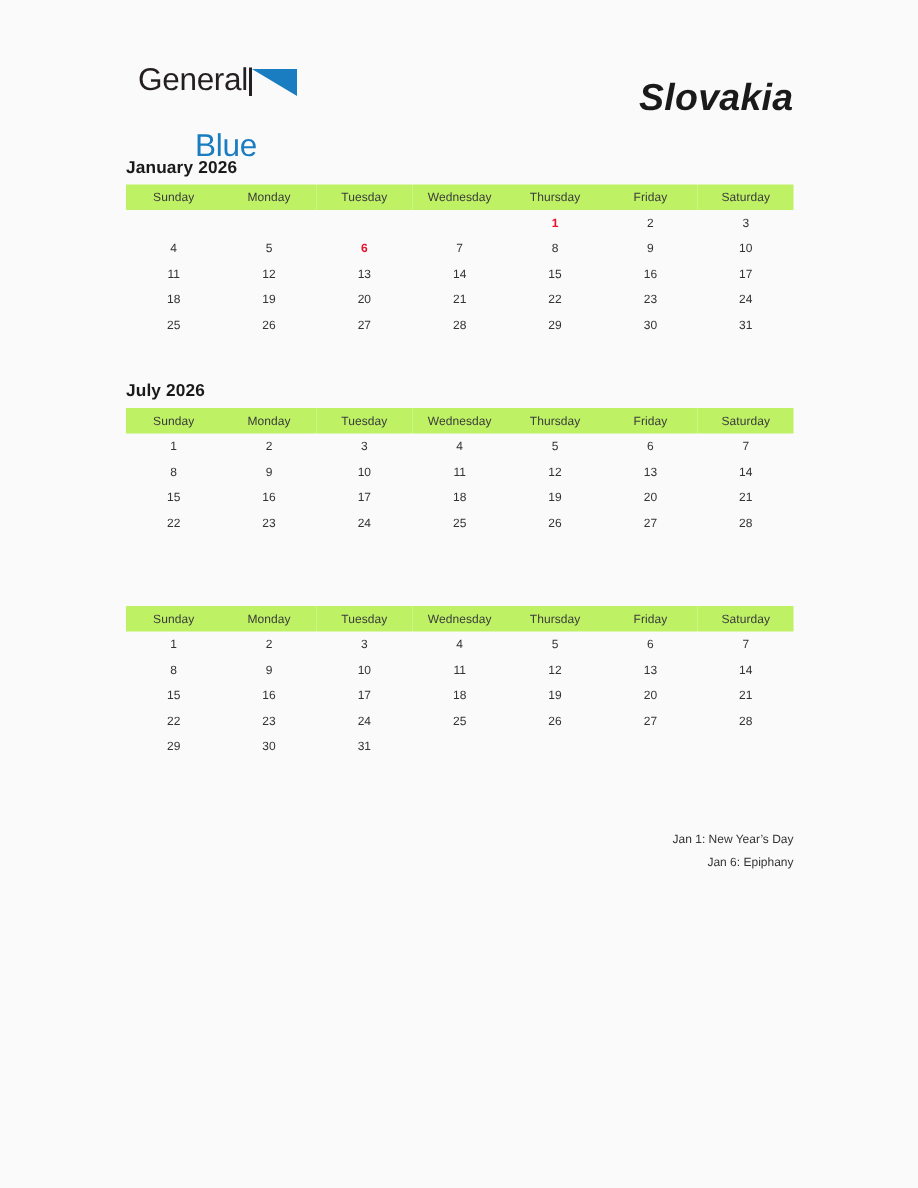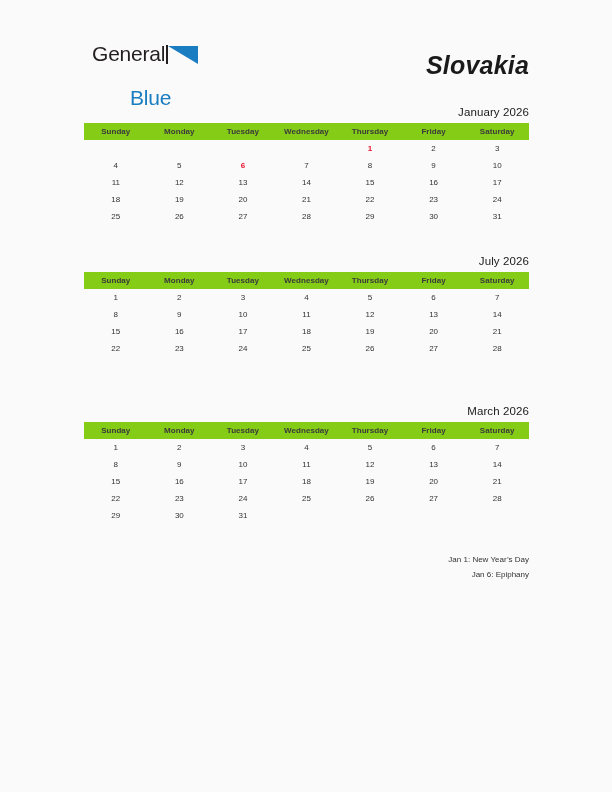--- a/index.html
+++ b/index.html
@@ -98,37 +98,37 @@
     position: absolute;
     left: 84px;
     width: 445px;
   }
   #month-0 { top: 105px; }
   #month-1 { top: 254px; }
   #month-2 { top: 404px; }
 
   .month-title {
     font-size: 11.5px;
-    font-weight: normal;
+    font-weight: bold;
     color: #1a1a1a;
-    text-align: right;
+    text-align: left;
     height: 18px;
     line-height: 15px;
     letter-spacing: 0.1px;
   }
 
   table.cal {
     border-collapse: collapse;
     width: 445px;
     table-layout: fixed;
   }
   table.cal th {
-    background: #84cc16;
+    background: #bef264;
     font-size: 8px;
-    font-weight: bold;
+    font-weight: normal;
     color: #3b3b3b;
     height: 17px;
     text-align: center;
     vertical-align: middle;
     padding: 0;
     letter-spacing: 0.05px;
   }
   table.cal td {
     font-size: 8px;
     font-weight: normal;
@@ -293,21 +293,20 @@
             <td class="">25</td>
             <td class="">26</td>
             <td class="">27</td>
             <td class="">28</td>
           </tr>
         </tbody>
     </table>
   </div>
 
   <div class="month" id="month-2">
-    <div class="month-title">March 2026</div>
     <table class="cal">
       <thead>
         <tr>
           <th>Sunday</th>
           <th>Monday</th>
           <th>Tuesday</th>
           <th>Wednesday</th>
           <th>Thursday</th>
           <th>Friday</th>
           <th>Saturday</th>

